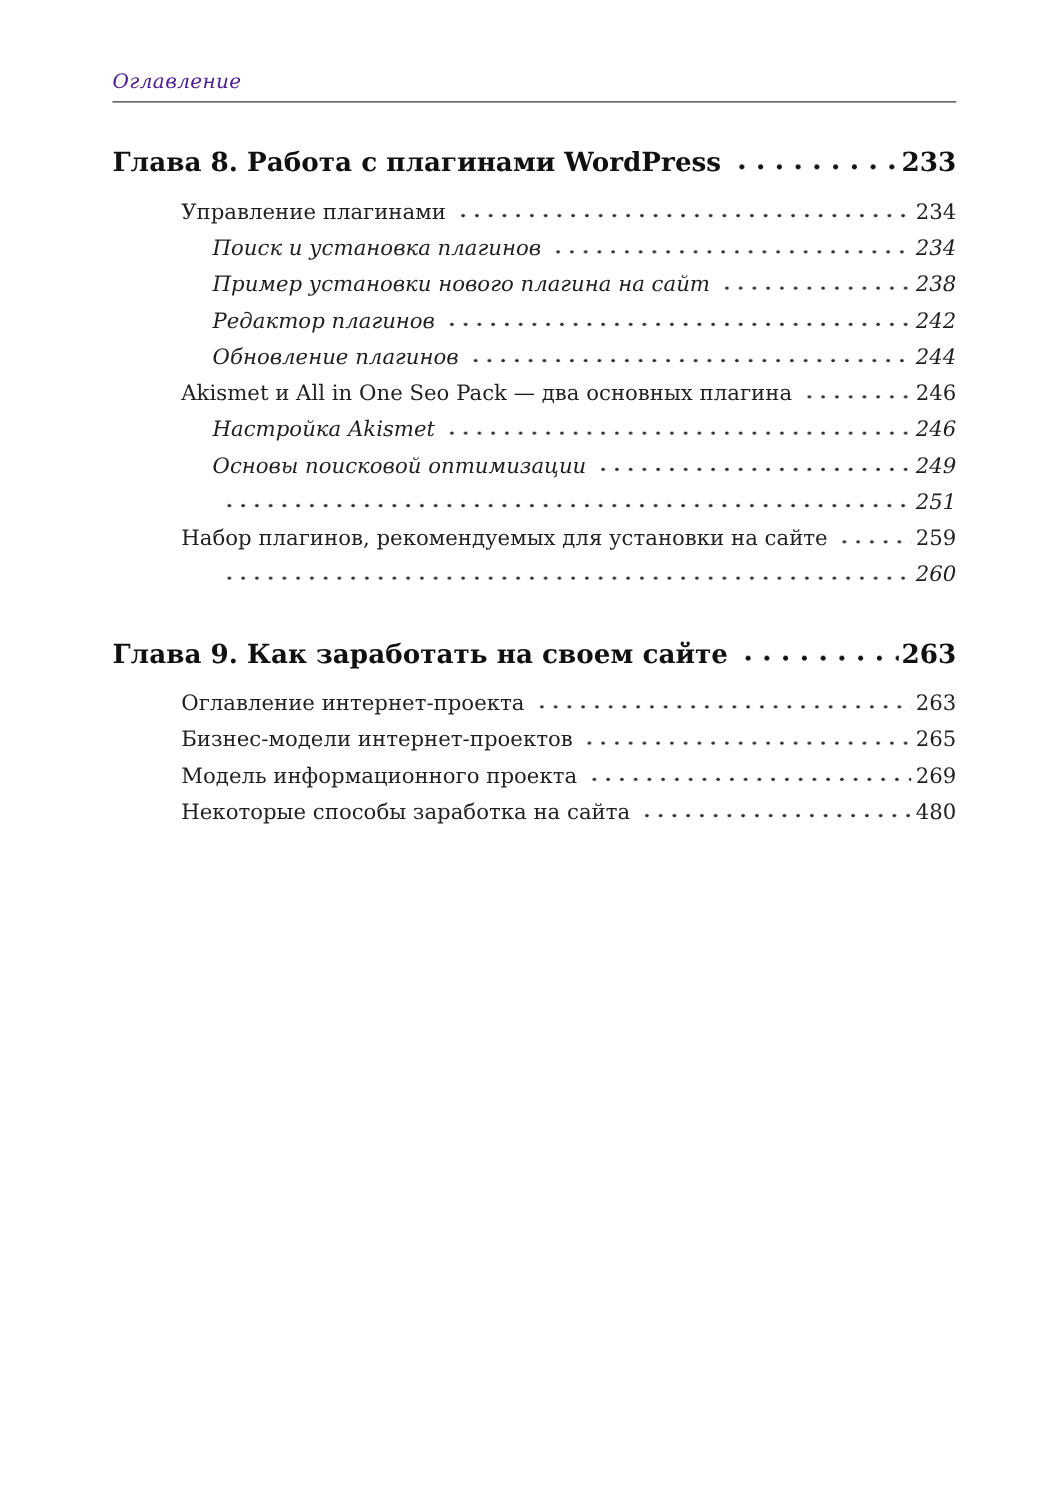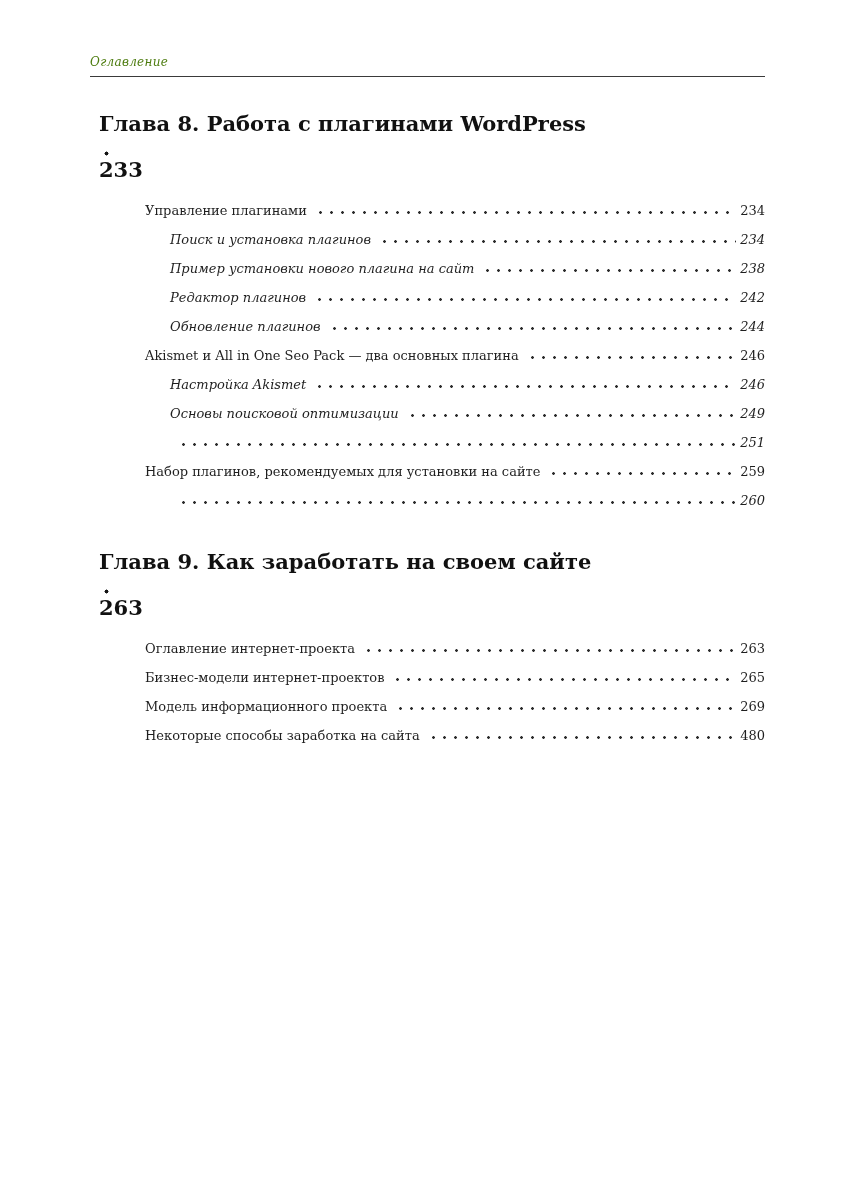--- a/index.html
+++ b/index.html
@@ -15,44 +15,43 @@
     overflow: hidden;
   }
   .page {
     box-sizing: border-box;
     width: 841px;
     height: 1200px;
     padding: 55px 76px 0 90px;
   }
   .running-head {
     font-style: italic;
-    font-size: 12px;
-    color: #4d7c0f;
+    font-size: 16px;
+    color: #4c1d95;
     letter-spacing: 0.3px;
     padding-bottom: 7px;
   }
   .rule {
     border: none;
     border-top: 1.5px solid #3a3a3a;
     margin: 0;
   }
   .section { margin-bottom: 30px; }
   .chapter-row {
     display: flex;
     align-items: baseline;
     font-weight: bold;
     font-size: 21px;
     color: #111;
     margin: 34px 0 14px 0;
-    flex-direction: column;
   }
   .entry {
     display: flex;
     align-items: baseline;
-    font-size: 13px;
+    font-size: 17px;
     line-height: 29px;
   }
   .lvl1 { padding-left: 55px; }
   .lvl2 { padding-left: 80px; font-style: italic; }
   .label { white-space: nowrap; }
   .pagenum { white-space: nowrap; }
   .leader {
     flex: 1 1 auto;
     min-width: 14px;
     height: 1em;

